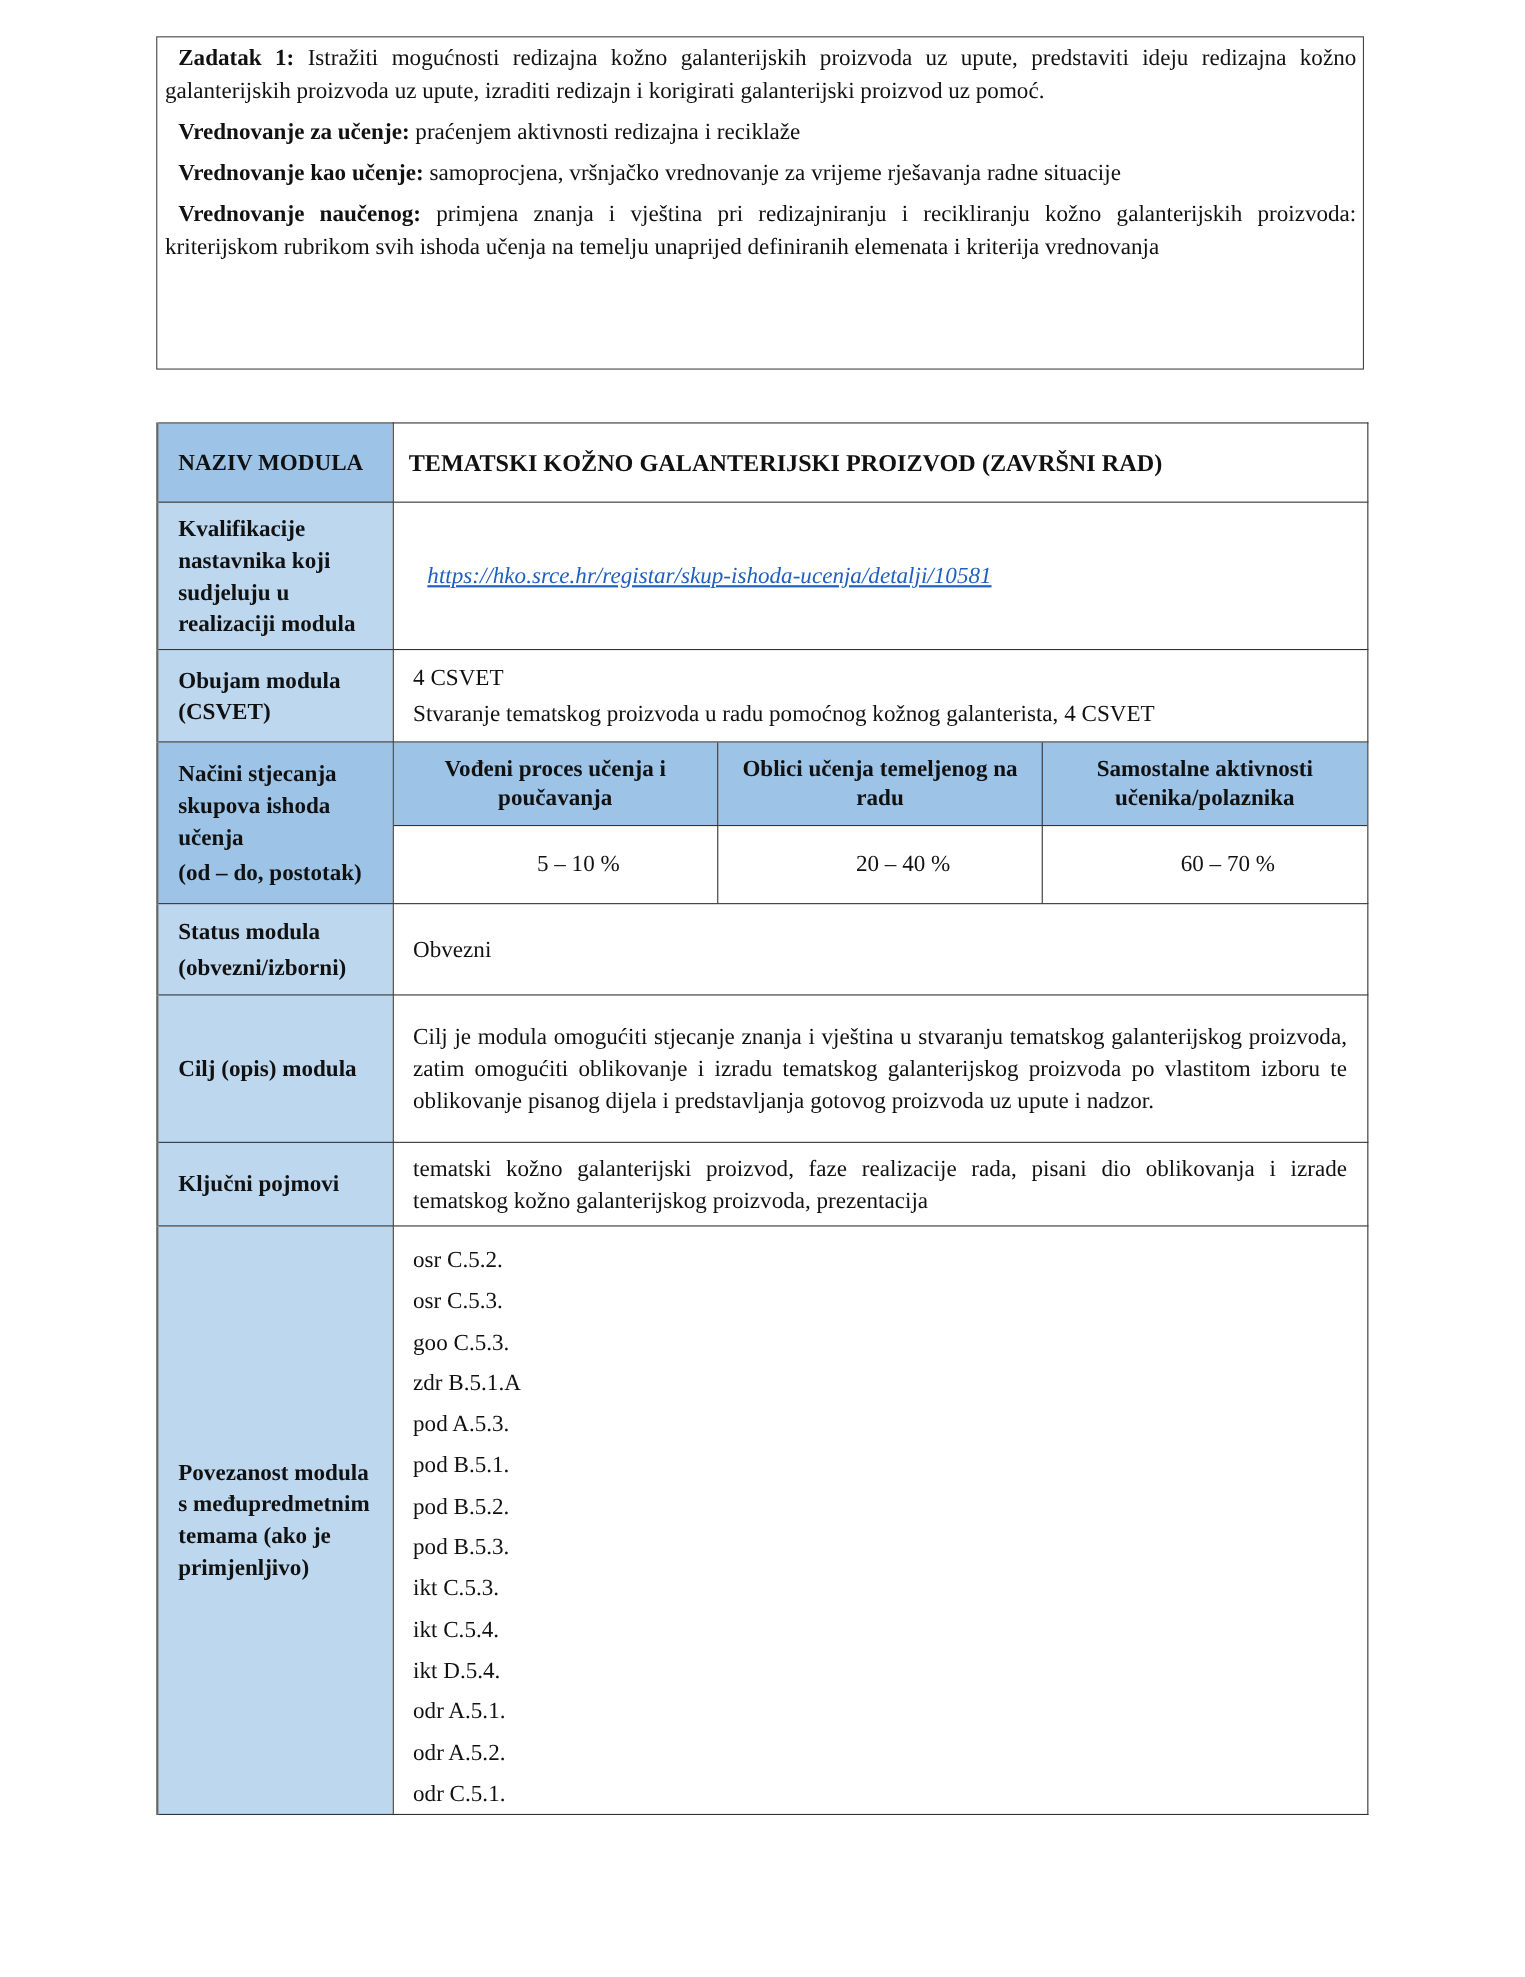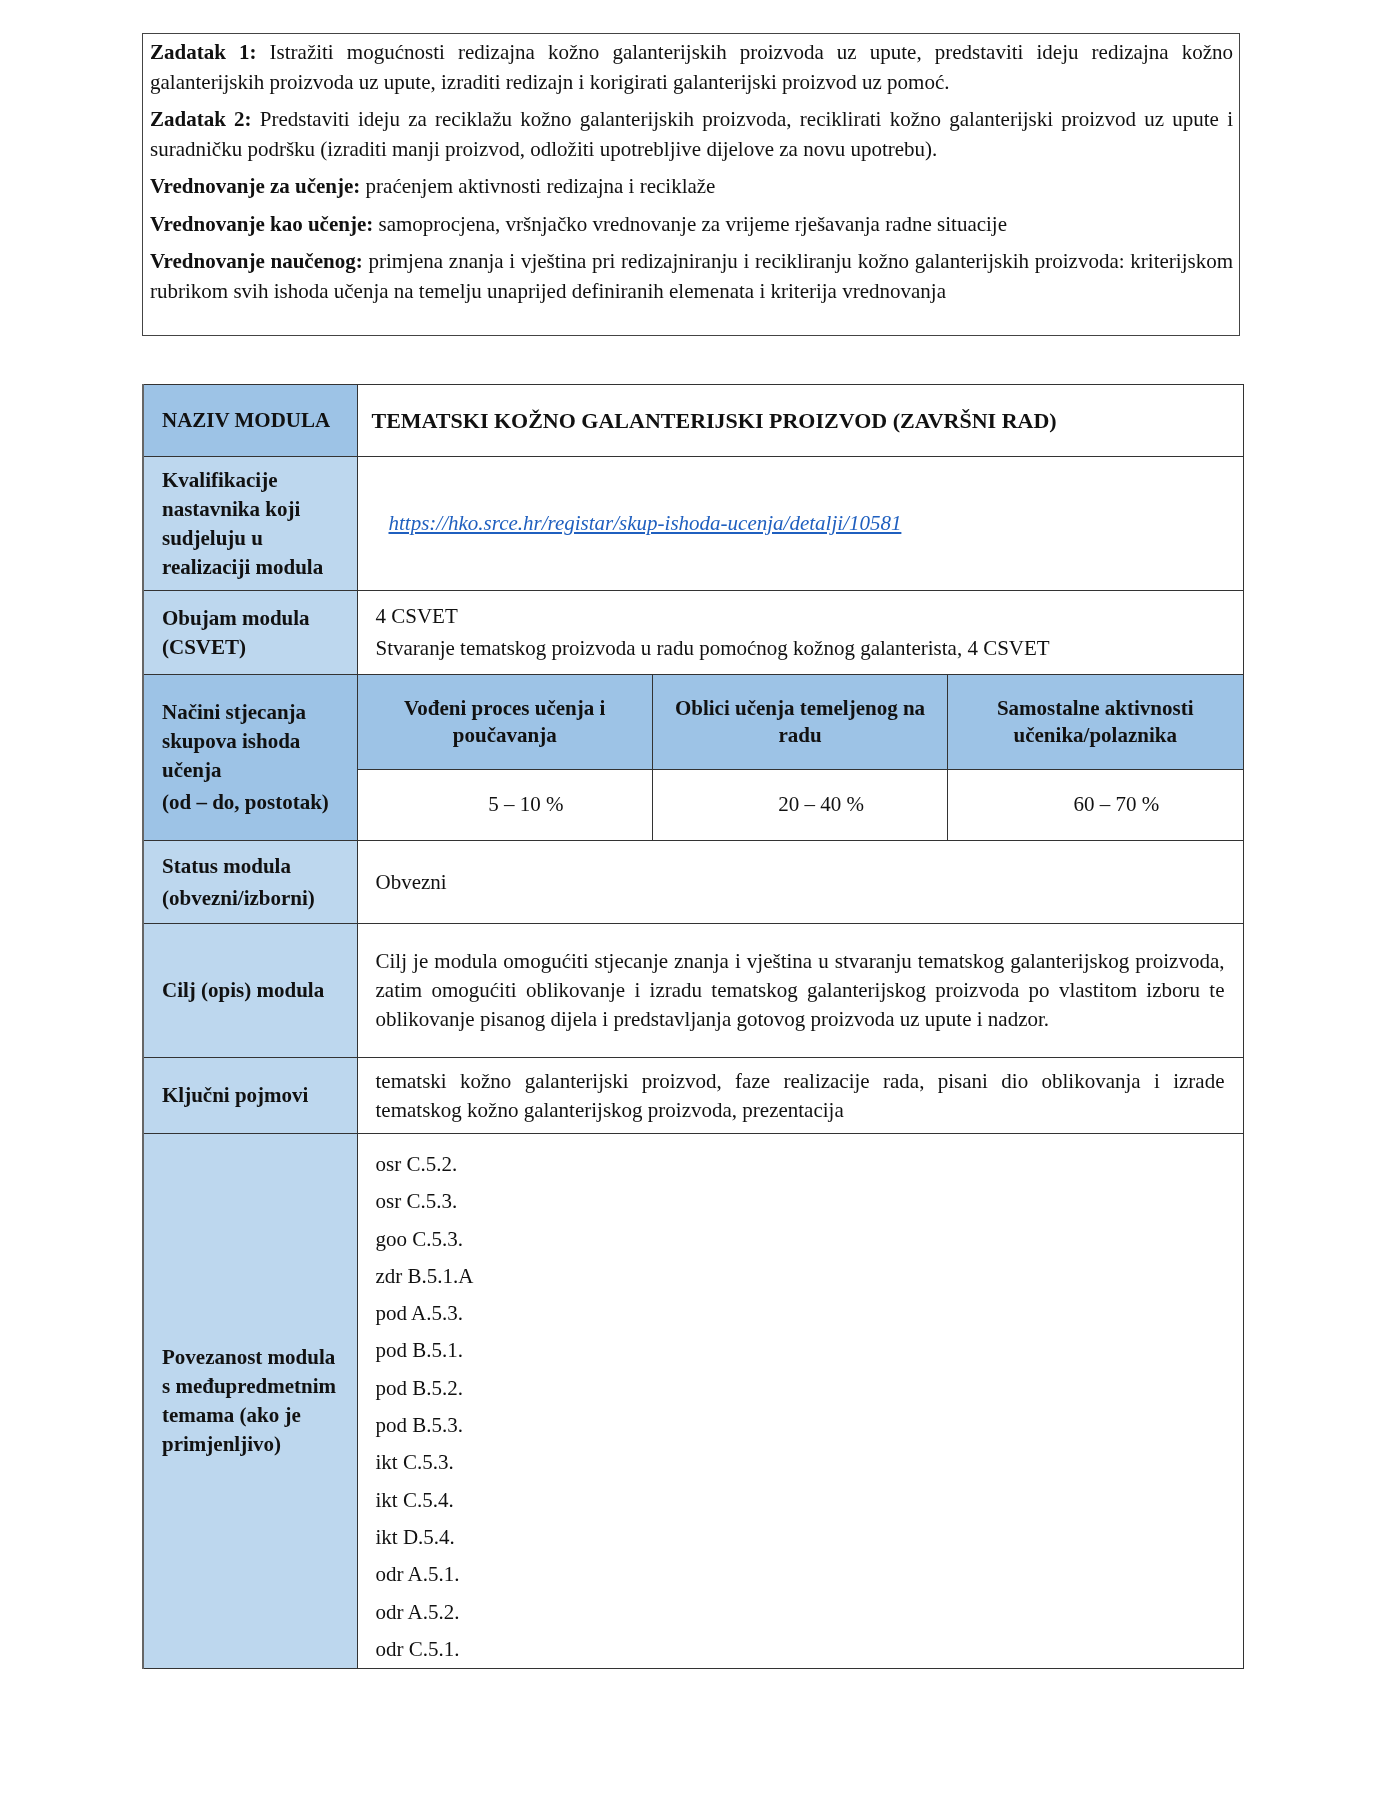--- a/index.html
+++ b/index.html
@@ -12,21 +12,21 @@
   
   .task-box {
     position: absolute; left: 142px; top: 33px; width: 1098px; height: 303px;
     border: 1.5px solid #444; box-sizing: border-box;
     padding: 4px 6px 0 7px;
     font-family: "Liberation Serif", "DejaVu Serif", serif;
     font-size: 21px; line-height: 29.5px;
     text-align: justify;
   }
   .task-box p { margin: 0 0 8px 0; }
-  .task-box b { font-weight: bold; }
+  .task-box b { font-weight: bold; margin-left: 12px; }
 
   
   .mod-table {
     position: absolute; left: 142px; top: 384px; width: 1100px;
     border-collapse: collapse; table-layout: fixed;
     font-family: "Liberation Serif", "DejaVu Serif", serif;
     font-size: 21px;
   }
   .mod-table td {
     border: 1.5px solid #333;
@@ -65,34 +65,33 @@
     font-size: 21px;
   }
   .sub td {
     border: 1.2px solid #333; text-align: center; padding: 0 6px;
   }
   .sub tr:first-child td { border-top: none; }
   .sub tr:last-child td { border-bottom: none; padding-left: 48px; }
   .sub td:first-child { border-left: none; }
   .sub td:last-child { border-right: none; }
   .sub .sub-head td {
-    background: #9dc3e6; font-weight: bold; height: 94px; line-height: 27px;
+    background: #9dc3e6; font-weight: bold; height: 75px; line-height: 27px;
   }
   .sub .sub-val td { background: #ffffff; height: 71px; }
 
   .codes { list-style: none; margin: 0; padding: 10px 0 0 0; }
   .codes li { line-height: 37.3px; height: 37.3px; }
   .pov-cell { vertical-align: top !important; padding-top: 2px !important; }
 </style>
 </head>
 <body>
 
 <div class="task-box">
   <p><b>Zadatak 1:</b><span> Istražiti mogućnosti redizajna kožno galanterijskih proizvoda uz upute, predstaviti ideju redizajna kožno galanterijskih proizvoda uz upute, izraditi redizajn i korigirati galanterijski proizvod uz pomoć.</span></p>
-  <p><b>Zadatak 2:</b><span> Predstaviti ideju za reciklažu kožno galanterijskih proizvoda, reciklirati kožno galanterijski proizvod uz upute i suradničku podršku (izraditi manji proizvod, odložiti upotrebljive dijelove za novu upotrebu).</span></p>
   <p><b>Vrednovanje za učenje:</b><span> praćenjem aktivnosti redizajna i reciklaže</span></p>
   <p><b>Vrednovanje kao učenje:</b><span> samoprocjena, vršnjačko vrednovanje za vrijeme rješavanja radne situacije</span></p>
   <p><b>Vrednovanje naučenog:</b><span> primjena znanja i vještina pri redizajniranju i recikliranju kožno galanterijskih proizvoda: kriterijskom rubrikom svih ishoda učenja na temelju unaprijed definiranih elemenata i kriterija vrednovanja</span></p>
 </div>
 
 <table class="mod-table">
   <colgroup>
     <col style="width:214px">
     <col style="width:886px">
   </colgroup>

